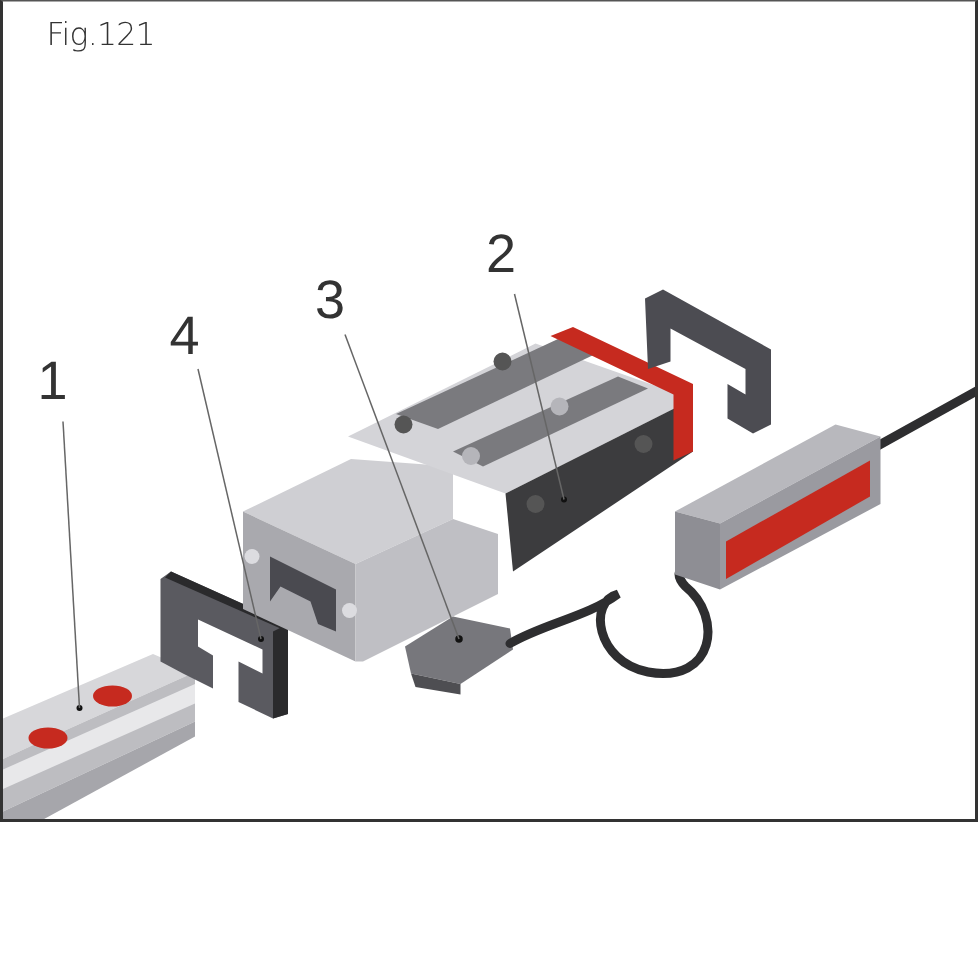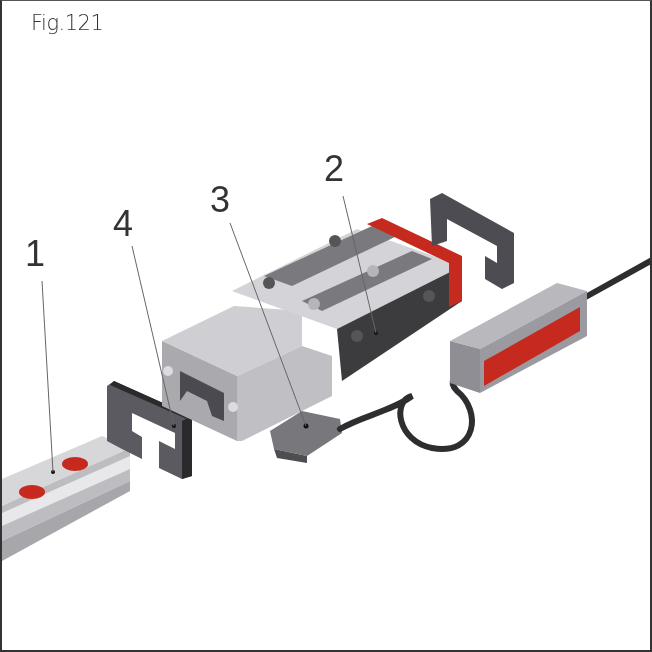--- a/index.html
+++ b/index.html
@@ -1,18 +1,18 @@
 <!DOCTYPE html>
 <html><head>
 <meta charset="utf-8">
 <style>
   html, body { margin: 0; padding: 0; background: #ffffff; }
   .frame {
     position: relative;
-    width: 652px; height: 652px;
+    width: 652px; height: 548px;
     box-sizing: border-box;
     border: 2px solid #333333;
     border-top: 1px solid #555555;
     background: #ffffff;
     overflow: hidden;
     font-family: "DejaVu Sans", sans-serif;
   }
   .fig-title {
     position: absolute; left: 29px; top: 10px;
     font-size: 21px; color: #333333; letter-spacing: -0.5px;

